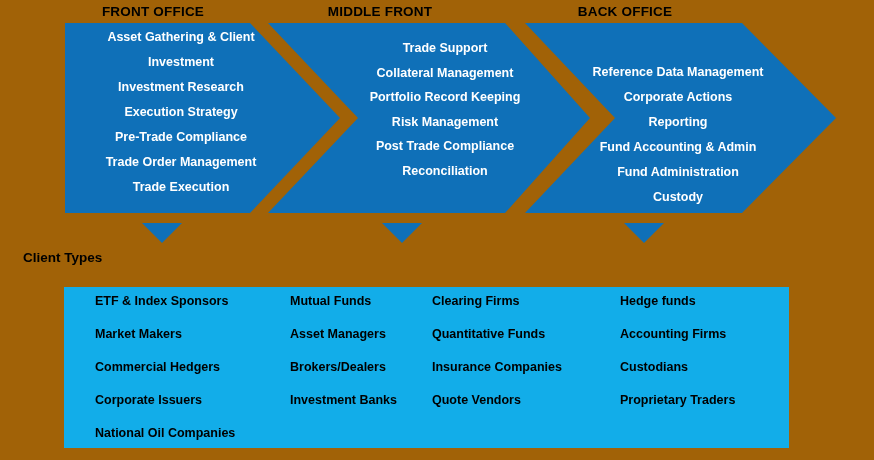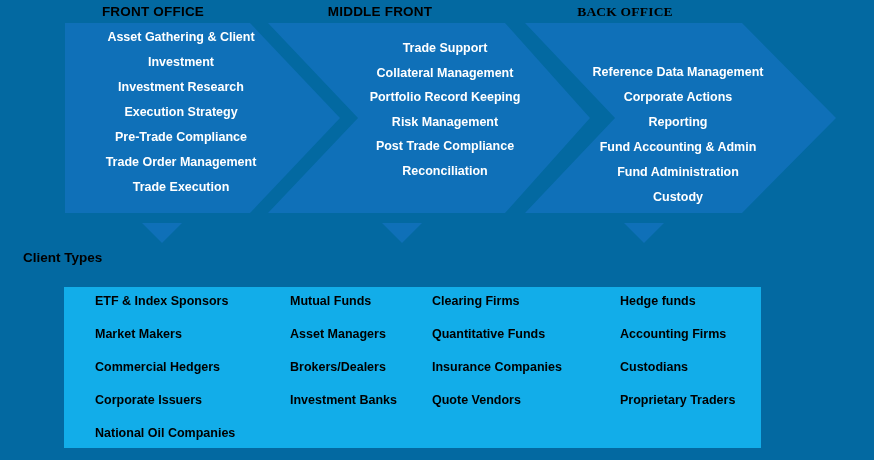--- a/index.html
+++ b/index.html
@@ -1,26 +1,26 @@
 <!DOCTYPE html>
 <html><head>
 <meta charset="utf-8">
 <style>
   html,body{margin:0;padding:0;background:#fff;}
   .canvas{
-    position:relative;width:874px;height:460px;background:#0369a1;
+    position:relative;width:874px;height:460px;background:#a16207;
     font-family:"Liberation Sans",sans-serif;overflow:hidden;
   }
   .office-header{
     position:absolute;top:4px;width:220px;text-align:center;
     font-size:13.5px;font-weight:bold;color:#000;letter-spacing:.2px;white-space:nowrap;
   }
   .hdr-front{left:43px;}
   .hdr-middle{left:270px;}
-  .hdr-back{left:515px;font-family:Liberation Serif, serif;}
+  .hdr-back{left:515px;}
 
   .arrow{position:absolute;top:23px;height:190px;background:#0F70B8;}
   .arrow-front{left:65px;width:275px;
     clip-path:polygon(0 0,185px 0,275px 95px,185px 190px,0 190px);}
   .arrow-middle{left:268px;width:322px;
     clip-path:polygon(0 0,237px 0,322px 95px,237px 190px,0 190px,90px 95px);}
   .arrow-back{left:525px;width:311px;
     clip-path:polygon(0 0,217px 0,311px 95px,217px 190px,0 190px,90px 95px);}
 
   ul.office-list{
@@ -40,21 +40,21 @@
     border-top:20px solid #0F70B8;
   }
   .tri-front{left:142px;}
   .tri-middle{left:382px;}
   .tri-back{left:624px;}
 
   .client-label{
     position:absolute;left:23px;top:250px;font-size:13.5px;font-weight:bold;color:#000;text-align:right;
   }
   .client-box{
-    position:absolute;left:64px;top:287px;width:697px;height:161px;background:#12ADE9;
+    position:absolute;left:64px;top:287px;width:697px;height:161px;background:#12ADE9;padding-left:28px;
   }
   ul.client-col{
     position:absolute;top:-2px;margin:0;padding:0;list-style:none;
     font-size:12.5px;font-weight:bold;color:#000;white-space:nowrap;
   }
   ul.client-col li{line-height:33px;}
   .col-1{left:31px;}
   .col-2{left:226px;}
   .col-3{left:368px;}
   .col-4{left:556px;}

